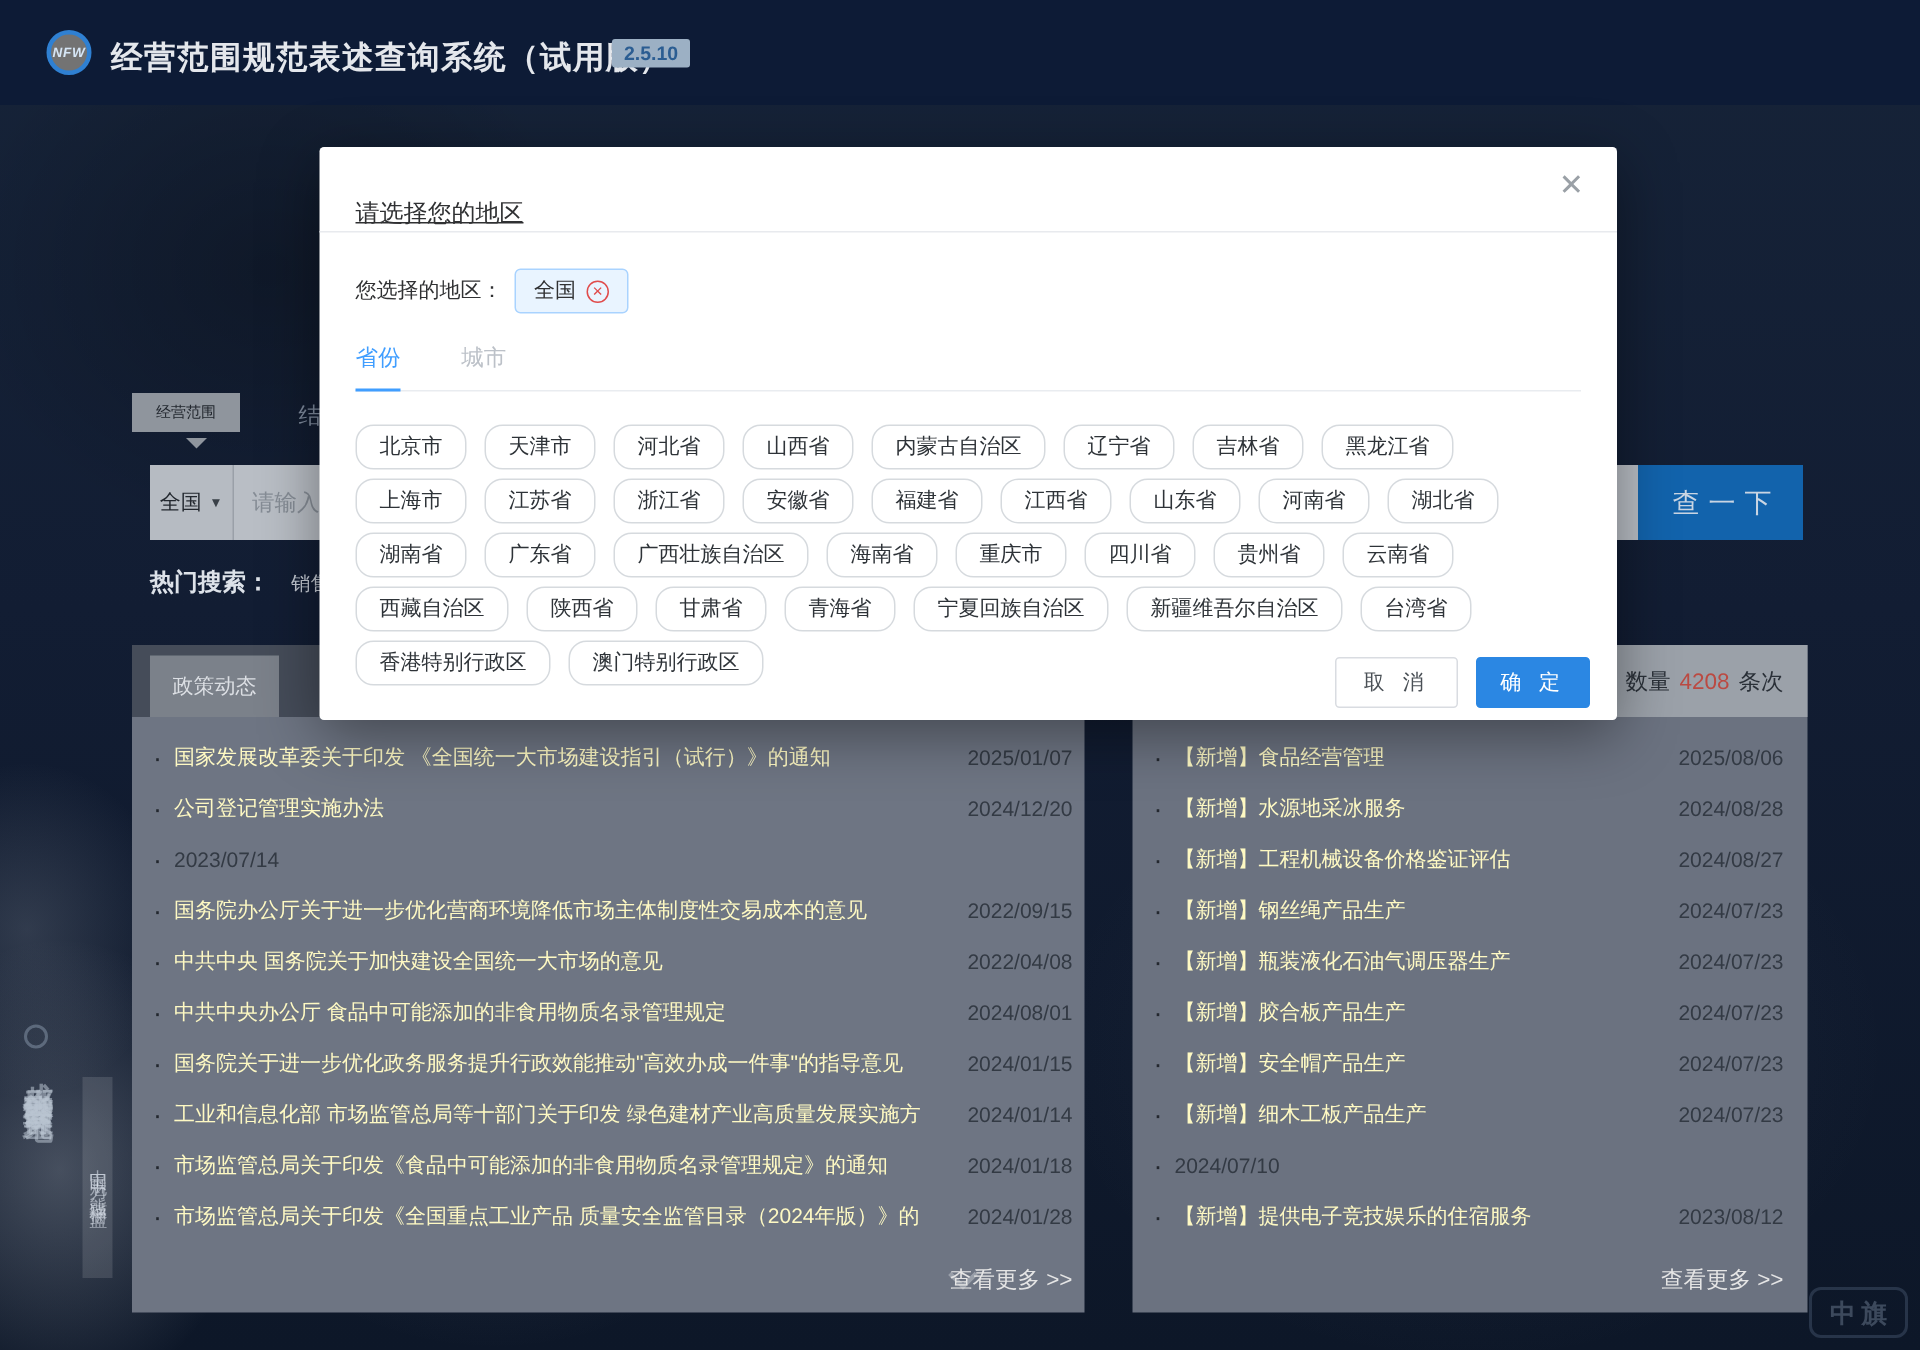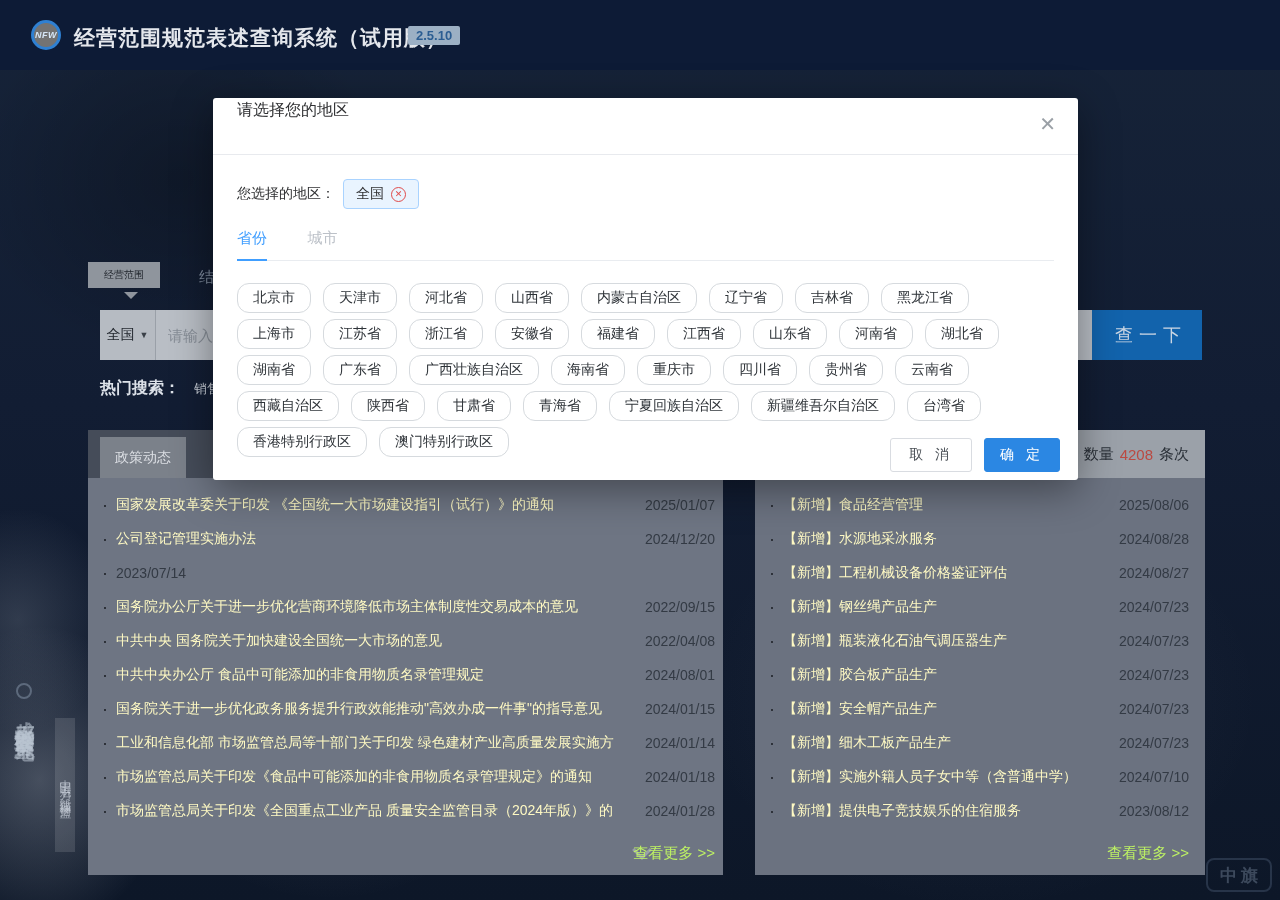--- a/index.html
+++ b/index.html
@@ -51,21 +51,21 @@
     display:flex; align-items:center; cursor:pointer; }
   .pr-header { height:48px; background:#9ba1a9; display:flex; align-items:center; justify-content:flex-end;
     padding-right:16px; font-size:15px; color:#2a3038; }
   .pr-header .cnt { color:#bb4a42; margin:0 6px; }
   .plist { padding-top:10px; }
   .lrow { display:flex; align-items:center; height:34px; padding:0 8px 0 14px; cursor:pointer; }
   .panel-right .lrow { padding:0 16px 0 14px; }
   .lrow .bullet { color:#23272e; font-size:18px; margin-right:8px; line-height:1; }
   .lrow .txt { flex:1; font-size:14px; color:#fef9c3; white-space:nowrap; overflow:hidden; margin-right:12px; }
   .lrow .date { font-size:14px; color:#333a44; white-space:nowrap; }
-  .morelink { position:absolute; bottom:12px; right:8px; color:#bef264; font-size:15px; cursor:pointer; }
+  .morelink { position:absolute; bottom:12px; right:8px; color:#e5e5e5; font-size:15px; cursor:pointer; }
   .panel-right .morelink { right:16px; }
   .chevron-down { position:absolute; bottom:18px; right:74px; width:14px; height:14px;
     border-right:3px solid rgba(235,238,242,0.35); border-bottom:3px solid rgba(235,238,242,0.35);
     transform:rotate(45deg); }
 
   
   .wm-ring { position:absolute; left:16px; top:683px; width:16px; height:16px; border-radius:50%;
     border:2px solid rgba(160,178,198,0.4); }
   .wm-title { position:absolute; left:12px; top:706px; writing-mode:vertical-rl; color:rgba(185,196,210,0.55);
     font-size:20px; font-weight:bold; letter-spacing:2px; }
@@ -73,21 +73,21 @@
     writing-mode:vertical-rl; color:rgba(215,222,232,0.6); font-size:12px; letter-spacing:3px;
     display:flex; align-items:center; justify-content:center; padding:6px 0; }
   .wm-badge { position:absolute; left:1206px; top:858px; width:66px; height:34px; border-radius:8px;
     border:2px solid rgba(120,140,170,0.25); color:rgba(150,165,190,0.35); font-size:17px; font-weight:bold;
     letter-spacing:4px; display:flex; align-items:center; justify-content:center; padding-left:4px; }
 
   
   .modal { position:absolute; left:213px; top:98px; width:865px; height:382px; background:#ffffff; z-index:10;
     border-radius:3px; box-shadow:0 10px 40px rgba(0,0,0,0.4); }
   .m-header { position:relative; height:57px; border-bottom:1px solid #e8eaee; }
-  .m-title { position:absolute; left:24px; top:2px; font-size:16px; color:#303133; }
+  .m-title { position:absolute; left:24px; top:34px; font-size:16px; color:#303133;text-decoration:underline; }
   .m-close { position:absolute; right:22px; top:16px; font-size:20px; color:#9aa0a6; cursor:pointer; line-height:1; }
   .m-body { padding:0 24px; }
   .sel-row { margin-top:24px; display:flex; align-items:center; }
   .sel-label { font-size:14px; color:#303133; }
   .chip { display:inline-flex; align-items:center; gap:7px; margin-left:8px; background:#e9f4ff;
     border:1px solid #a9d3ff; border-radius:4px; padding:5px 12px; font-size:14px; color:#303133; }
   .chip-x { width:15px; height:15px; border-radius:50%; border:1.5px solid #e04b4b; color:#e04b4b; font-size:9px;
     display:flex; align-items:center; justify-content:center; cursor:pointer; font-weight:bold; }
   .mtabs { margin-top:20px; border-bottom:1px solid #e9ecf0; }
   .mtab { display:inline-block; font-size:15px; padding-bottom:11px; cursor:pointer; color:#bcc1c8; }
@@ -232,21 +232,20 @@
           <span class="txt">【新增】安全帽产品生产</span>
           <span class="date">2024/07/23</span>
         </div>
         <div class="lrow">
           <span class="bullet">·</span>
           <span class="txt">【新增】细木工板产品生产</span>
           <span class="date">2024/07/23</span>
         </div>
         <div class="lrow">
           <span class="bullet">·</span>
-          <span class="txt">【新增】实施外籍人员子女中等（含普通中学）</span>
           <span class="date">2024/07/10</span>
         </div>
         <div class="lrow">
           <span class="bullet">·</span>
           <span class="txt">【新增】提供电子竞技娱乐的住宿服务</span>
           <span class="date">2023/08/12</span>
         </div>
       </div>
     <div class="morelink">查看更多 &gt;&gt;</div>
   </div>

